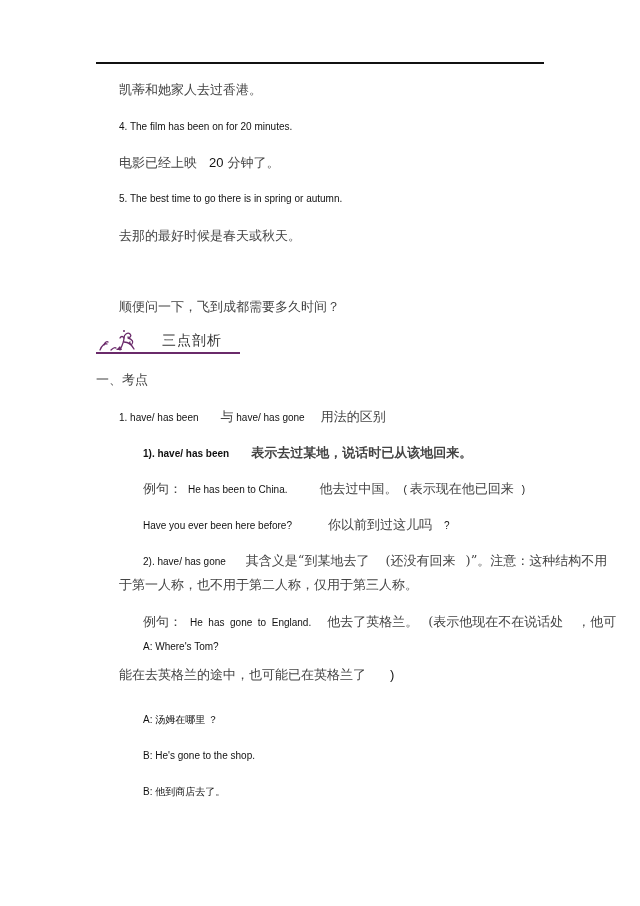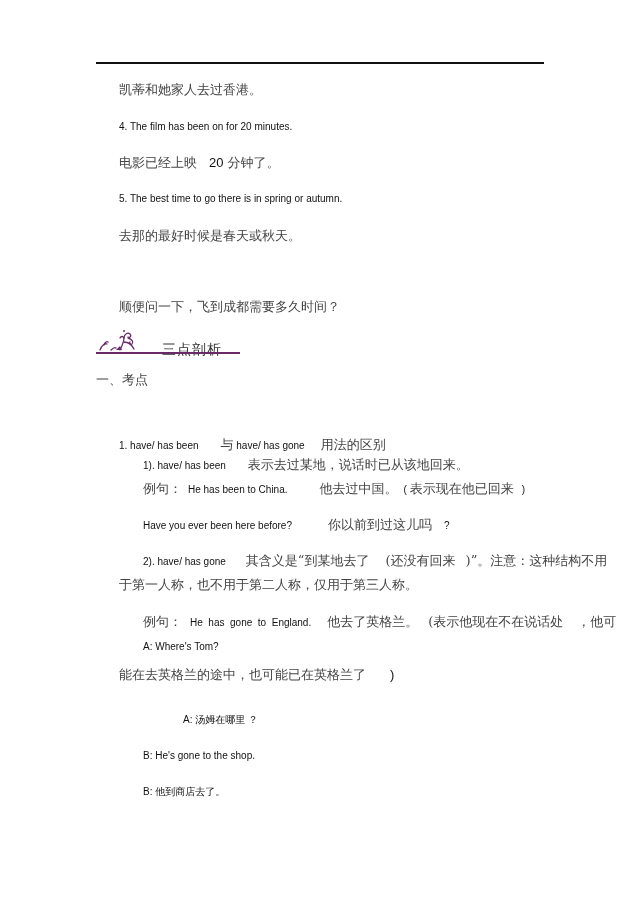--- a/index.html
+++ b/index.html
@@ -64,21 +64,21 @@
     .section-header .ornament {
       position: absolute;
       left: 0;
       top: 0;
       width: 60px;
       height: 26px;
     }
     .section-header .title {
       position: absolute;
       left: 68px;
-      top: 13px;
+      top: 4px;
       font-family: "DejaVu Serif", "Liberation Serif", serif;
       font-size: 14px;
       color: #333333;
       letter-spacing: 1px;
     }
   </style>
 </head>
 <body>
 
 <div class="page">
@@ -126,26 +126,26 @@
       <circle cx="30" cy="3" r="1" fill="#6a2a6a"></circle>
     </svg>
     <span class="title">三点剖析</span>
     <div class="rule"></div>
   </div>
 
   <div class="line zh" style="left:96px; top:373px;">
     <span>一、考点</span>
   </div>
 
-  <div class="line" style="left:119px; top:410px;margin-top:28px;">
+  <div class="line" style="left:119px; top:410px;">
     <span class="en">1. have/ has been</span><span class="gap" style="width:22px;"></span><span class="zh">与</span>
     <span class="en">have/ has gone</span><span class="gap" style="width:16px;"></span><span class="zh">用法的区别</span>
   </div>
 
-  <div class="line" style="left:143px; top:458px;">
+  <div class="line" style="left:143px; top:446px;font-weight:bold;">
     <span class="en">1). have/ has been</span><span class="gap" style="width:22px;"></span><span class="zh">表示去过某地，说话时已从该地回来。</span>
   </div>
 
   <div class="line" style="left:143px; top:482px;">
     <span class="zh">例句：</span><span class="gap" style="width:6px;"></span><span class="en">He has been to China.</span><span class="gap" style="width:32px;"></span><span class="zh">他去过中国。</span><span class="gap" style="width:6px;"></span><span class="en">(</span>
     <span class="zh">表示现在他已回来</span><span class="gap" style="width:8px;"></span><span class="en">)</span>
   </div>
 
   <div class="line" style="left:143px; top:518px;">
     <span class="en">Have you ever been here before?</span><span class="gap" style="width:36px;"></span><span class="zh">你以前到过这儿吗</span><span class="gap" style="width:12px;"></span><span class="en">?</span>
@@ -163,21 +163,21 @@
     <span class="zh">例句：</span><span class="gap" style="width:8px;"></span><span class="en" style="white-space:pre;">He  has  gone  to  England.</span><span class="gap" style="width:16px;"></span><span class="zh">他去了英格兰。</span><span class="gap" style="width:10px;"></span><span class="zh">(表示他现在不在说话处</span><span class="gap" style="width:14px;"></span><span class="zh">，他可</span>
   </div>
 
   <div class="line zh" style="left:119px; top:640px;margin-top:28px;">
     <span>能在去英格兰的途中，也可能已在英格兰了</span><span class="gap" style="width:24px;"></span><span class="en">)</span>
   </div>
 
   <div class="line en" style="left:143px; top:640px;">
     <span>A: Where's Tom?</span>
   </div>
-  <div class="line en" style="left:143px; top:713px;margin-left:40px;">
+  <div class="line en" style="left:143px; top:713px;">
     <span>A: 汤姆在哪里 ？</span>
   </div>
   <div class="line en" style="left:143px; top:749px;">
     <span>B: He's gone to the shop.</span>
   </div>
   <div class="line en" style="left:143px; top:785px;">
     <span>B: 他到商店去了。</span>
   </div>
 
 </div>

